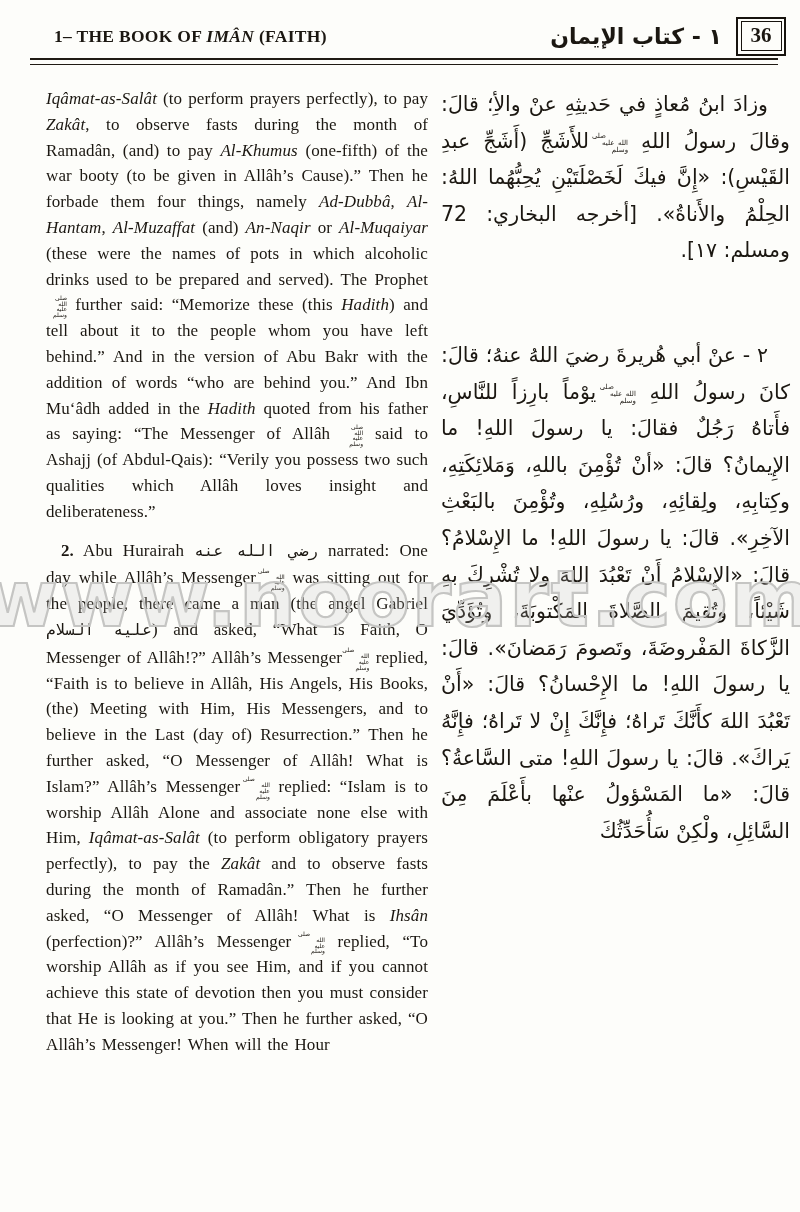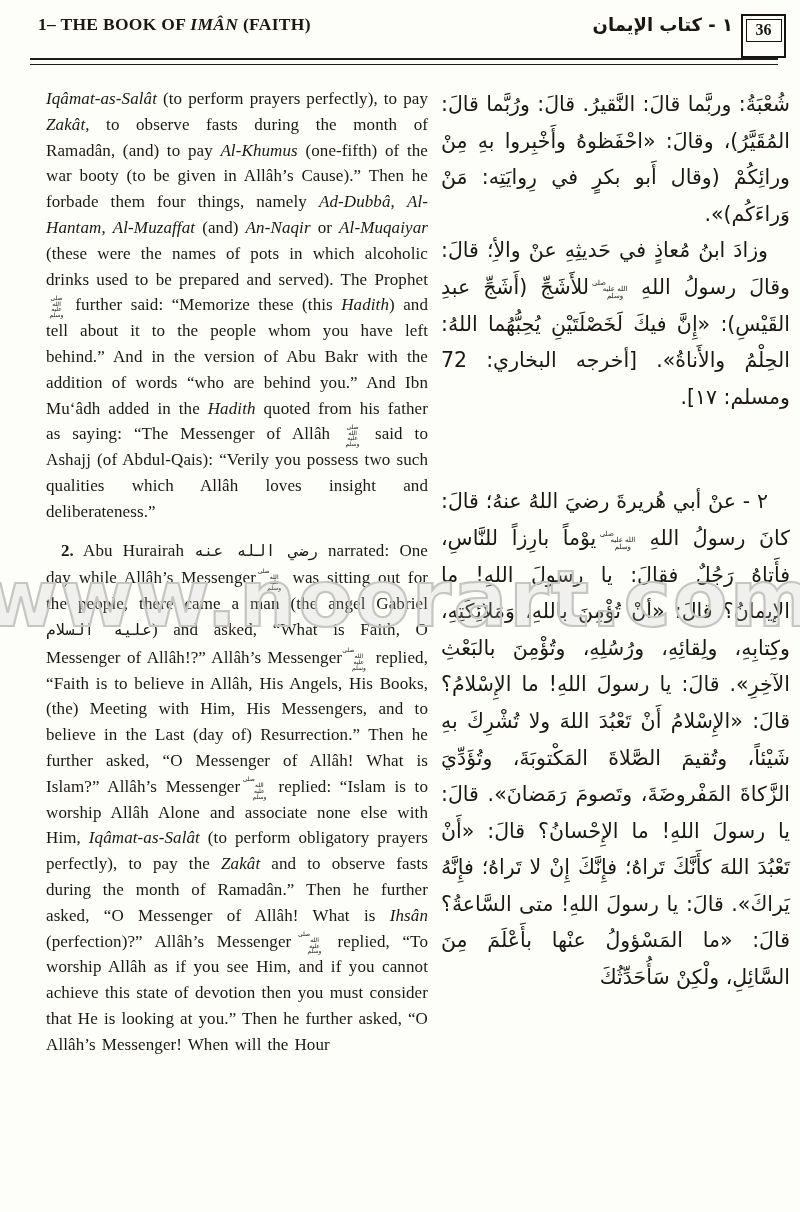--- a/index.html
+++ b/index.html
@@ -3,33 +3,33 @@
 <meta charset="utf-8">
 <style>
   html,body{margin:0;padding:0;background:#e8e8e4;}
   .page{
     width:800px;height:1212px;position:relative;margin:0 auto;
     background:#fdfdfa;color:#1b1711;overflow:hidden;
     font-family:"Liberation Serif", serif;
   }
   
   .header{
-    position:absolute;top:14px;left:38px;right:14px;height:44px;
-    display:flex;
+    position:absolute;top:14px;left:54px;right:14px;height:44px;
+    display:flex;align-items:center;
   }
   .title-en{font-size:17.5px;font-weight:bold;letter-spacing:.3px;white-space:nowrap;}
   .hspacer{flex:1;}
   .title-ar{
     font-family:"DejaVu Sans", sans-serif;direction:rtl;
-    font-size:18px;font-weight:bold;margin:0 8px 0 14px;white-space:nowrap;
+    font-size:22px;font-weight:bold;margin:0 14px 0 14px;white-space:nowrap;
   }
   .pagebox{border:2.5px solid #17130e;padding:2.5px;background:#fdfdfa;}
   .pagebox-inner{
     display:block;border:1.6px solid #17130e;padding:1px 9px 2px 9px;
-    font-size:16px;font-weight:bold;font-family:"Liberation Serif", serif;
+    font-size:21px;font-weight:bold;font-family:"Liberation Serif", serif;
   }
   .rule{
     position:absolute;left:30px;right:22px;top:58px;height:3.5px;
     border-top:2.6px solid #201b14;border-bottom:1.6px solid #201b14;
   }
   
   .columns{
     position:absolute;top:86px;left:46px;right:10px;
     display:grid;grid-template-columns:382px 1fr;column-gap:13px;
   }
@@ -37,21 +37,21 @@
     margin:0;font-size:17px;line-height:25.8px;text-align:justify;
     word-spacing:1.6px;letter-spacing:.1px;
   }
   .en-col .para.indent{text-indent:15px;}
   .en-col .para.gap{margin-top:13px;}
   .it{font-style:italic;}
   .bd{font-weight:bold;}
   .inline-ar{font-family:Liberation Mono, monospace;font-size:16px;word-spacing:0;}
   .saw{
     display:inline-block;width:21px;font-family:"DejaVu Sans", sans-serif;
-    font-size:6px;line-height:.95;text-align:center;vertical-align:middle;
+    font-size:6px;line-height:.95;vertical-align:middle;
     word-spacing:0;letter-spacing:0;direction:rtl;
   }
   .ar-col{direction:rtl;}
   .ar-col .para{
     margin:0;font-family:"DejaVu Sans", sans-serif;
     font-size:20.5px;line-height:36.6px;text-align:justify;
   }
   .ar-col .para.indent{text-indent:22px;}
   .ar-col .para.gap{margin-top:68px;}
   .ar-col .saw{width:26px;font-size:7px;vertical-align:-4px;}
@@ -80,21 +80,20 @@
   </div>
 
   <div class="rule"></div>
 
   <div class="columns">
     <div class="en-col">
         <p class="para"><span class="it">Iqâmat-as-Salât</span><span> (to perform prayers perfectly), to pay </span><span class="it">Zakât</span><span>, to observe fasts during the month of Ramadân, (and) to pay </span><span class="it">Al-Khumus</span><span> (one-fifth) of the war booty (to be given in Allâh’s Cause).” Then he forbade them four things, namely </span><span class="it">Ad-Dubbâ</span><span>, </span><span class="it">Al-Hantam</span><span>, </span><span class="it">Al-Muzaffat</span><span> (and) </span><span class="it">An-Naqir</span><span> or </span><span class="it">Al-Muqaiyar</span><span> (these were the names of pots in which alcoholic drinks used to be prepared and served). The Prophet </span><span class="saw" dir="rtl">صلى الله عليه وسلم</span><span> further said: “Memorize these (this </span><span class="it">Hadith</span><span>) and tell about it to the people whom you have left behind.” And in the version of Abu Bakr with the addition of words “who are behind you.” And Ibn Mu‘âdh added in the </span><span class="it">Hadith</span><span> quoted from his father as saying: “The Messenger of Allâh </span><span class="saw" dir="rtl">صلى الله عليه وسلم</span><span> said to Ashajj (of Abdul-Qais): “Verily you possess two such qualities which Allâh loves insight and deliberateness.”</span></p>
         <p class="para indent gap"><span class="bd">2.</span><span> Abu Hurairah </span><span class="inline-ar" dir="rtl">رضي الله عنه</span><span> narrated: One day while Allâh’s Messenger </span><span class="saw" dir="rtl">صلى الله عليه وسلم</span><span> was sitting out for the people, there came a man (the angel Gabriel </span><span class="inline-ar" dir="rtl">عليه السلام</span><span>) and asked, “What is Faith, O Messenger of Allâh!?” Allâh’s Messenger </span><span class="saw" dir="rtl">صلى الله عليه وسلم</span><span> replied, “Faith is to believe in Allâh, His Angels, His Books, (the) Meeting with Him, His Messengers, and to believe in the Last (day of) Resurrection.” Then he further asked, “O Messenger of Allâh! What is Islam?” Allâh’s Messenger </span><span class="saw" dir="rtl">صلى الله عليه وسلم</span><span> replied: “Islam is to worship Allâh Alone and associate none else with Him, </span><span class="it">Iqâmat-as-Salât</span><span> (to perform obligatory prayers perfectly), to pay the </span><span class="it">Zakât</span><span> and to observe fasts during the month of Ramadân.” Then he further asked, “O Messenger of Allâh! What is </span><span class="it">Ihsân</span><span> (perfection)?” Allâh’s Messenger </span><span class="saw" dir="rtl">صلى الله عليه وسلم</span><span> replied, “To worship Allâh as if you see Him, and if you cannot achieve this state of devotion then you must consider that He is looking at you.” Then he further asked, “O Allâh’s Messenger! When will the Hour</span></p>
       </div>
     <div class="ar-col" dir="rtl">
-        <p class="para"><span>شُعْبَةُ: وربَّما قالَ: النَّقيرُ. قالَ: ورُبَّما قالَ: المُقَيَّرُ)، وقالَ: «احْفَظوهُ وأَخْبِروا بهِ مِنْ ورائِكُمْ (وقال أَبو بكرٍ في رِوايَتِه: مَنْ وَراءَكُم)».</span></p>
         <p class="para indent"><span>وزادَ ابنُ مُعاذٍ في حَديثِهِ عنْ والأِ؛ قالَ: وقالَ رسولُ اللهِ </span><span class="saw" dir="rtl">صلى الله عليه وسلم</span><span> للأَشَجِّ (أَشَجِّ عبدِ القَيْسِ): «إِنَّ فيكَ لَخَصْلَتَيْنِ يُحِبُّهُما اللهُ: الحِلْمُ والأَناةُ». [أخرجه البخاري: 72 ومسلم: ١٧].</span></p>
         <p class="para indent gap"><span>٢ - عنْ أبي هُريرةَ رضيَ اللهُ عنهُ؛ قالَ: كانَ رسولُ اللهِ </span><span class="saw" dir="rtl">صلى الله عليه وسلم</span><span> يوْماً بارِزاً للنَّاسِ، فأَتاهُ رَجُلٌ فقالَ: يا رسولَ اللهِ! ما الإِيمانُ؟ قالَ: «أنْ تُؤْمِنَ باللهِ، وَمَلائِكَتِهِ، وكِتابِهِ، ولِقائِهِ، ورُسُلِهِ، وتُؤْمِنَ بالبَعْثِ الآخِرِ». قالَ: يا رسولَ اللهِ! ما الإِسْلامُ؟ قالَ: «الإِسْلامُ أَنْ تَعْبُدَ اللهَ ولا تُشْرِكَ بهِ شَيْئاً، وتُقيمَ الصَّلاةَ المَكْتوبَةَ، وتُؤَدِّيَ الزَّكاةَ المَفْروضَةَ، وتَصومَ رَمَضانَ». قالَ: يا رسولَ اللهِ! ما الإِحْسانُ؟ قالَ: «أَنْ تَعْبُدَ اللهَ كأَنَّكَ تَراهُ؛ فإِنَّكَ إِنْ لا تَراهُ؛ فإِنَّهُ يَراكَ». قالَ: يا رسولَ اللهِ! متى السَّاعةُ؟ قالَ: «ما المَسْؤولُ عنْها بأَعْلَمَ مِنَ السَّائِلِ، ولْكِنْ سَأُحَدِّثُكَ</span></p>
       </div>
   </div>
 
   <div class="watermark">www.noorart.com</div>
 
 </div>
 
 </body></html>

